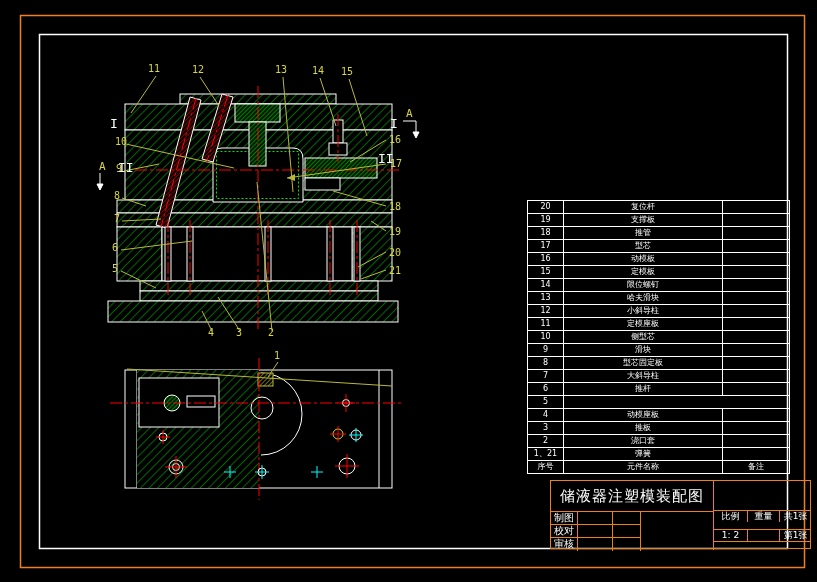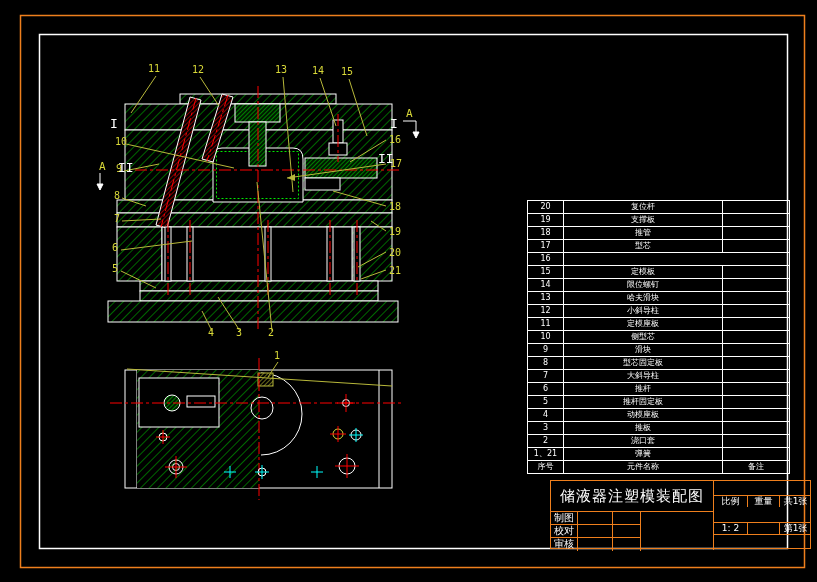--- a/index.html
+++ b/index.html
@@ -24,22 +24,22 @@
   .tb-srow{left:0;width:90px;height:13px;border-bottom:1px solid #EE7F1D;display:flex;}
   .tb-srow span{position:static;display:block;font-size:10px;line-height:12px;text-align:center;}
   .s1{width:27px;border-right:1px solid #EE7F1D;}
   .s2{width:35px;border-right:1px solid #EE7F1D;}
   .s3{width:28px;border-right:1px solid #EE7F1D;}
   .tb-mid{left:90px;top:31px;width:73px;height:38px;border-right:1px solid #EE7F1D;}
   .tb-cell{height:12px;font-size:9px;line-height:11px;text-align:center;border-top:1px solid #EE7F1D;}
   .c-scale{left:163px;width:33px;}
   .c-weight{left:196px;width:32px;border-left:1px solid #EE7F1D;}
   .c-sheets{left:228px;width:32px;border-left:1px solid #EE7F1D;}
-  .r1{top:14px;}
-  .r2{top:41px;height:13px;border-bottom:1px solid #EE7F1D;}
+  .r1{top:29px;}
+  .r2{top:48px;height:13px;border-bottom:1px solid #EE7F1D;}
   text{font-family:"DejaVu Sans Mono",monospace;}
 </style>
 </head>
 <body>
 
 <div id="sheet">
 
 <svg id="cad" width="817" height="582" viewBox="0 0 817 582">
   <defs>
     <pattern id="hg" width="6" height="6" patternUnits="userSpaceOnUse" patternTransform="rotate(-45)">
@@ -248,20 +248,21 @@
         <div class="pc pc-name">推管</div>
         <div class="pc pc-note"></div>
       </div>
   <div class="prow">
         <div class="pc pc-no">17</div>
         <div class="pc pc-name">型芯</div>
         <div class="pc pc-note"></div>
       </div>
   <div class="prow">
         <div class="pc pc-no">16</div>
+        <div class="pc pc-name">动模板</div>
         <div class="pc pc-note"></div>
       </div>
   <div class="prow">
         <div class="pc pc-no">15</div>
         <div class="pc pc-name">定模板</div>
         <div class="pc pc-note"></div>
       </div>
   <div class="prow">
         <div class="pc pc-no">14</div>
         <div class="pc pc-name">限位螺钉</div>
@@ -302,21 +303,20 @@
         <div class="pc pc-name">大斜导柱</div>
         <div class="pc pc-note"></div>
       </div>
   <div class="prow">
         <div class="pc pc-no">6</div>
         <div class="pc pc-name">推杆</div>
         <div class="pc pc-note"></div>
       </div>
   <div class="prow">
         <div class="pc pc-no">5</div>
-        <div class="pc pc-name">推杆固定板</div>
         <div class="pc pc-note"></div>
       </div>
   <div class="prow">
         <div class="pc pc-no">4</div>
         <div class="pc pc-name">动模座板</div>
         <div class="pc pc-note"></div>
       </div>
   <div class="prow">
         <div class="pc pc-no">3</div>
         <div class="pc pc-name">推板</div>

